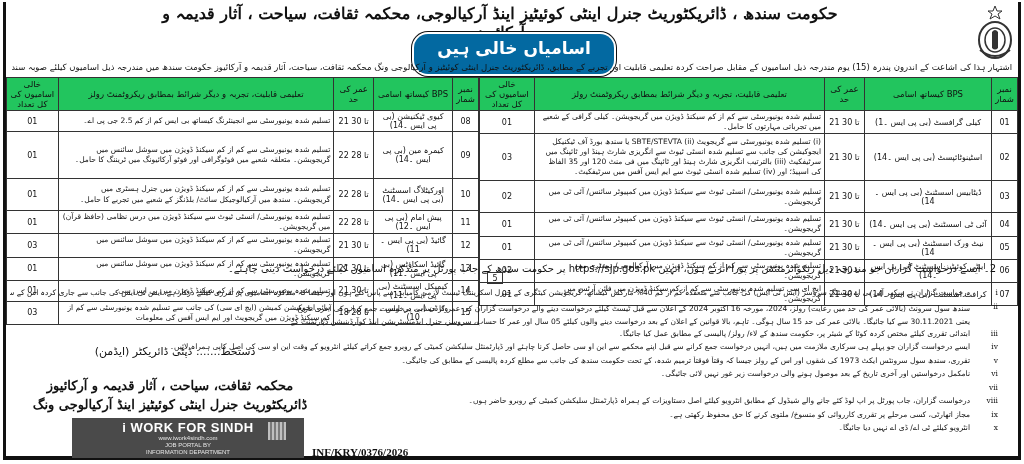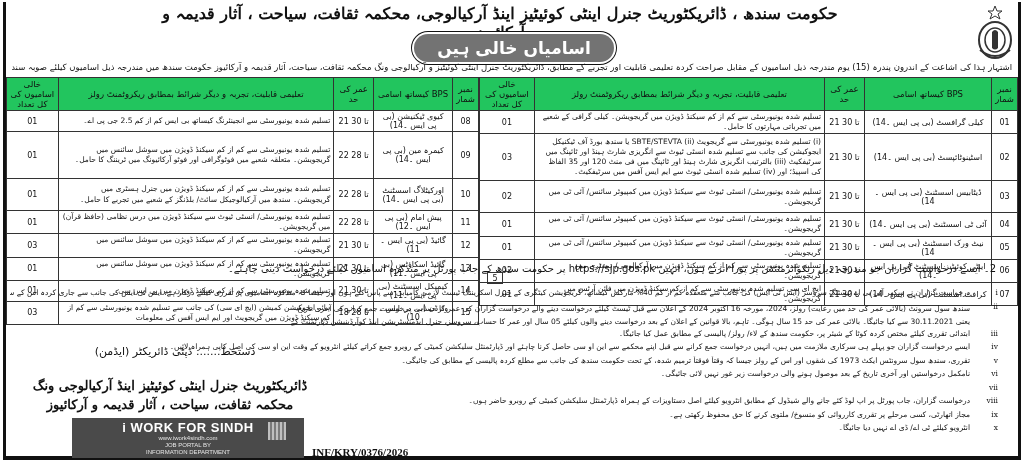--- a/index.html
+++ b/index.html
@@ -1,20 +1,20 @@
 <!DOCTYPE html>
 <html><head>
 <meta charset="utf-8">
 <style>
   * { box-sizing: border-box; margin: 0; padding: 0; }
   body { width: 1024px; height: 464px; background: #fff; font-family: "DejaVu Sans", sans-serif; color: #111; overflow: hidden; }
   .frame { position: absolute; left: 3px; top: 2px; width: 1018px; height: 458px; border-left: 3px solid #111; border-right: 3px solid #111; border-bottom: 4px solid #111; }
   .header { position: absolute; left: 0; top: 0; width: 1024px; height: 78px; padding-left: 11px; }
   .title { position: absolute; left: 150px; width: 700px; top: 4px; text-align: center; font-family: "DejaVu Serif", serif; font-weight: bold; font-size: 16px; direction: rtl; }
-  .banner { position: absolute; left: 414px; top: 34px; width: 200px; height: 28px; background: #737373; color: #fff; border-radius: 14px; text-align: center; font-weight: bold; font-size: 17px; line-height: 28px; direction: rtl; box-shadow: 0 0 0 2px #fff, 0 0 0 3px #111; }
+  .banner { position: absolute; left: 414px; top: 34px; width: 200px; height: 40px; background: #0369a1; color: #fff; border-radius: 14px; text-align: center; font-weight: bold; font-size: 17px; line-height: 28px; direction: rtl; box-shadow: 0 0 0 2px #fff, 0 0 0 3px #111; }
   .emblem { position: absolute; right: 6px; top: 4px; width: 46px; height: 58px; }
   .intro { position: absolute; right: 12px; top: 62px; width: 1000px; font-size: 8.5px; direction: rtl; text-align: right; white-space: nowrap; overflow: hidden; }
   table.posts { position: absolute; top: 77px; border-collapse: collapse; font-size: 8px; }
   table.posts th, table.posts td { border: 1px solid #333; padding: 1px 3px; text-align: center; vertical-align: middle; }
   table.posts th { background: #22c55e; font-weight: normal; font-size: 8.5px; height: 30px; direction: rtl; }
   table.posts td.qual { text-align: right; direction: rtl; font-size: 7.5px; line-height: 1.35; }
   table.posts td.name { direction: rtl; font-size: 8px; }
   .tbl-left { left: 6px; width: 473px; }
   .tbl-right { left: 479px; width: 539px; }
   .tbl-right th:first-child, .tbl-right td:first-child { border-left: 1px solid #333; }
@@ -138,21 +138,21 @@
     <th>خالی اسامیوں کی کل تعداد</th>
     <th>تعلیمی قابلیت، تجربہ و دیگر شرائط بمطابق ریکروٹمنٹ رولز</th>
     <th>عمر کی حد</th>
     <th>BPS کیساتھ اسامی</th>
     <th>نمبر شمار</th>
   </tr>
   <tr style="height:14px">
     <td>01</td>
     <td class="qual">تسلیم شدہ یونیورسٹی سے کم از کم سیکنڈ ڈویژن میں گریجویشن۔ کیلی گرافی کے شعبے میں تجرباتی مہارتوں کا حامل۔</td>
     <td>21 تا 30</td>
-    <td class="name">کیلی گرافسٹ (بی پی ایس ۔14)</td>
+    <td class="name">کیلی گرافسٹ (بی پی ایس ۔1)</td>
     <td>01</td>
   </tr>
   <tr style="height:47px">
     <td>03</td>
     <td class="qual">(i) تسلیم شدہ یونیورسٹی سے گریجویٹ (ii) SBTE/STEVTA یا سندھ بورڈ آف ٹیکنیکل ایجوکیشن کی جانب سے تسلیم شدہ انسٹی ٹیوٹ سے انگریزی شارٹ ہینڈ اور ٹائپنگ میں سرٹیفکیٹ (iii) بالترتیب انگریزی شارٹ ہینڈ اور ٹائپنگ میں فی منٹ 120 اور 35 الفاظ کی اسپیڈ؛ اور (iv) تسلیم شدہ انسٹی ٹیوٹ سے ایم ایس آفس میں سرٹیفکیٹ۔</td>
     <td>21 تا 30</td>
     <td class="name">اسٹینوٹائپسٹ (بی پی ایس ۔14)</td>
     <td>02</td>
   </tr>
   <tr style="height:32px">
@@ -233,22 +233,22 @@
       <span class="txt">مجاز اتھارٹی، کسی مرحلے پر تقرری کارروائی کو منسوخ/ ملتوی کرنے کا حق محفوظ رکھتی ہے۔</span>
     </div>
   <div class="cond">
       <span class="num">x</span>
       <span class="txt">انٹرویو کیلئے ٹی اے/ ڈی اے نہیں دیا جائیگا۔</span>
     </div>
 </div>
 
 <div class="sig">دستخط....... ڈپٹی ڈائریکٹر (ایڈمن)</div>
 <div class="dept">
+  <div>محکمہ ثقافت، سیاحت ، آثار قدیمہ و آرکائیوز</div>
   <div>ڈائریکٹوریٹ جنرل اینٹی کوئیٹیز اینڈ آرکیالوجی ونگ</div>
-  <div>محکمہ ثقافت، سیاحت ، آثار قدیمہ و آرکائیوز</div>
 </div>
 
 <div class="portal">
   <div class="brand">i WORK FOR SINDH</div>
   <div class="small">www.iwork4sindh.com</div>
   <div class="small">JOB PORTAL BY</div>
   <div class="small">INFORMATION DEPARTMENT</div>
   <div class="qr"></div>
 </div>
 

